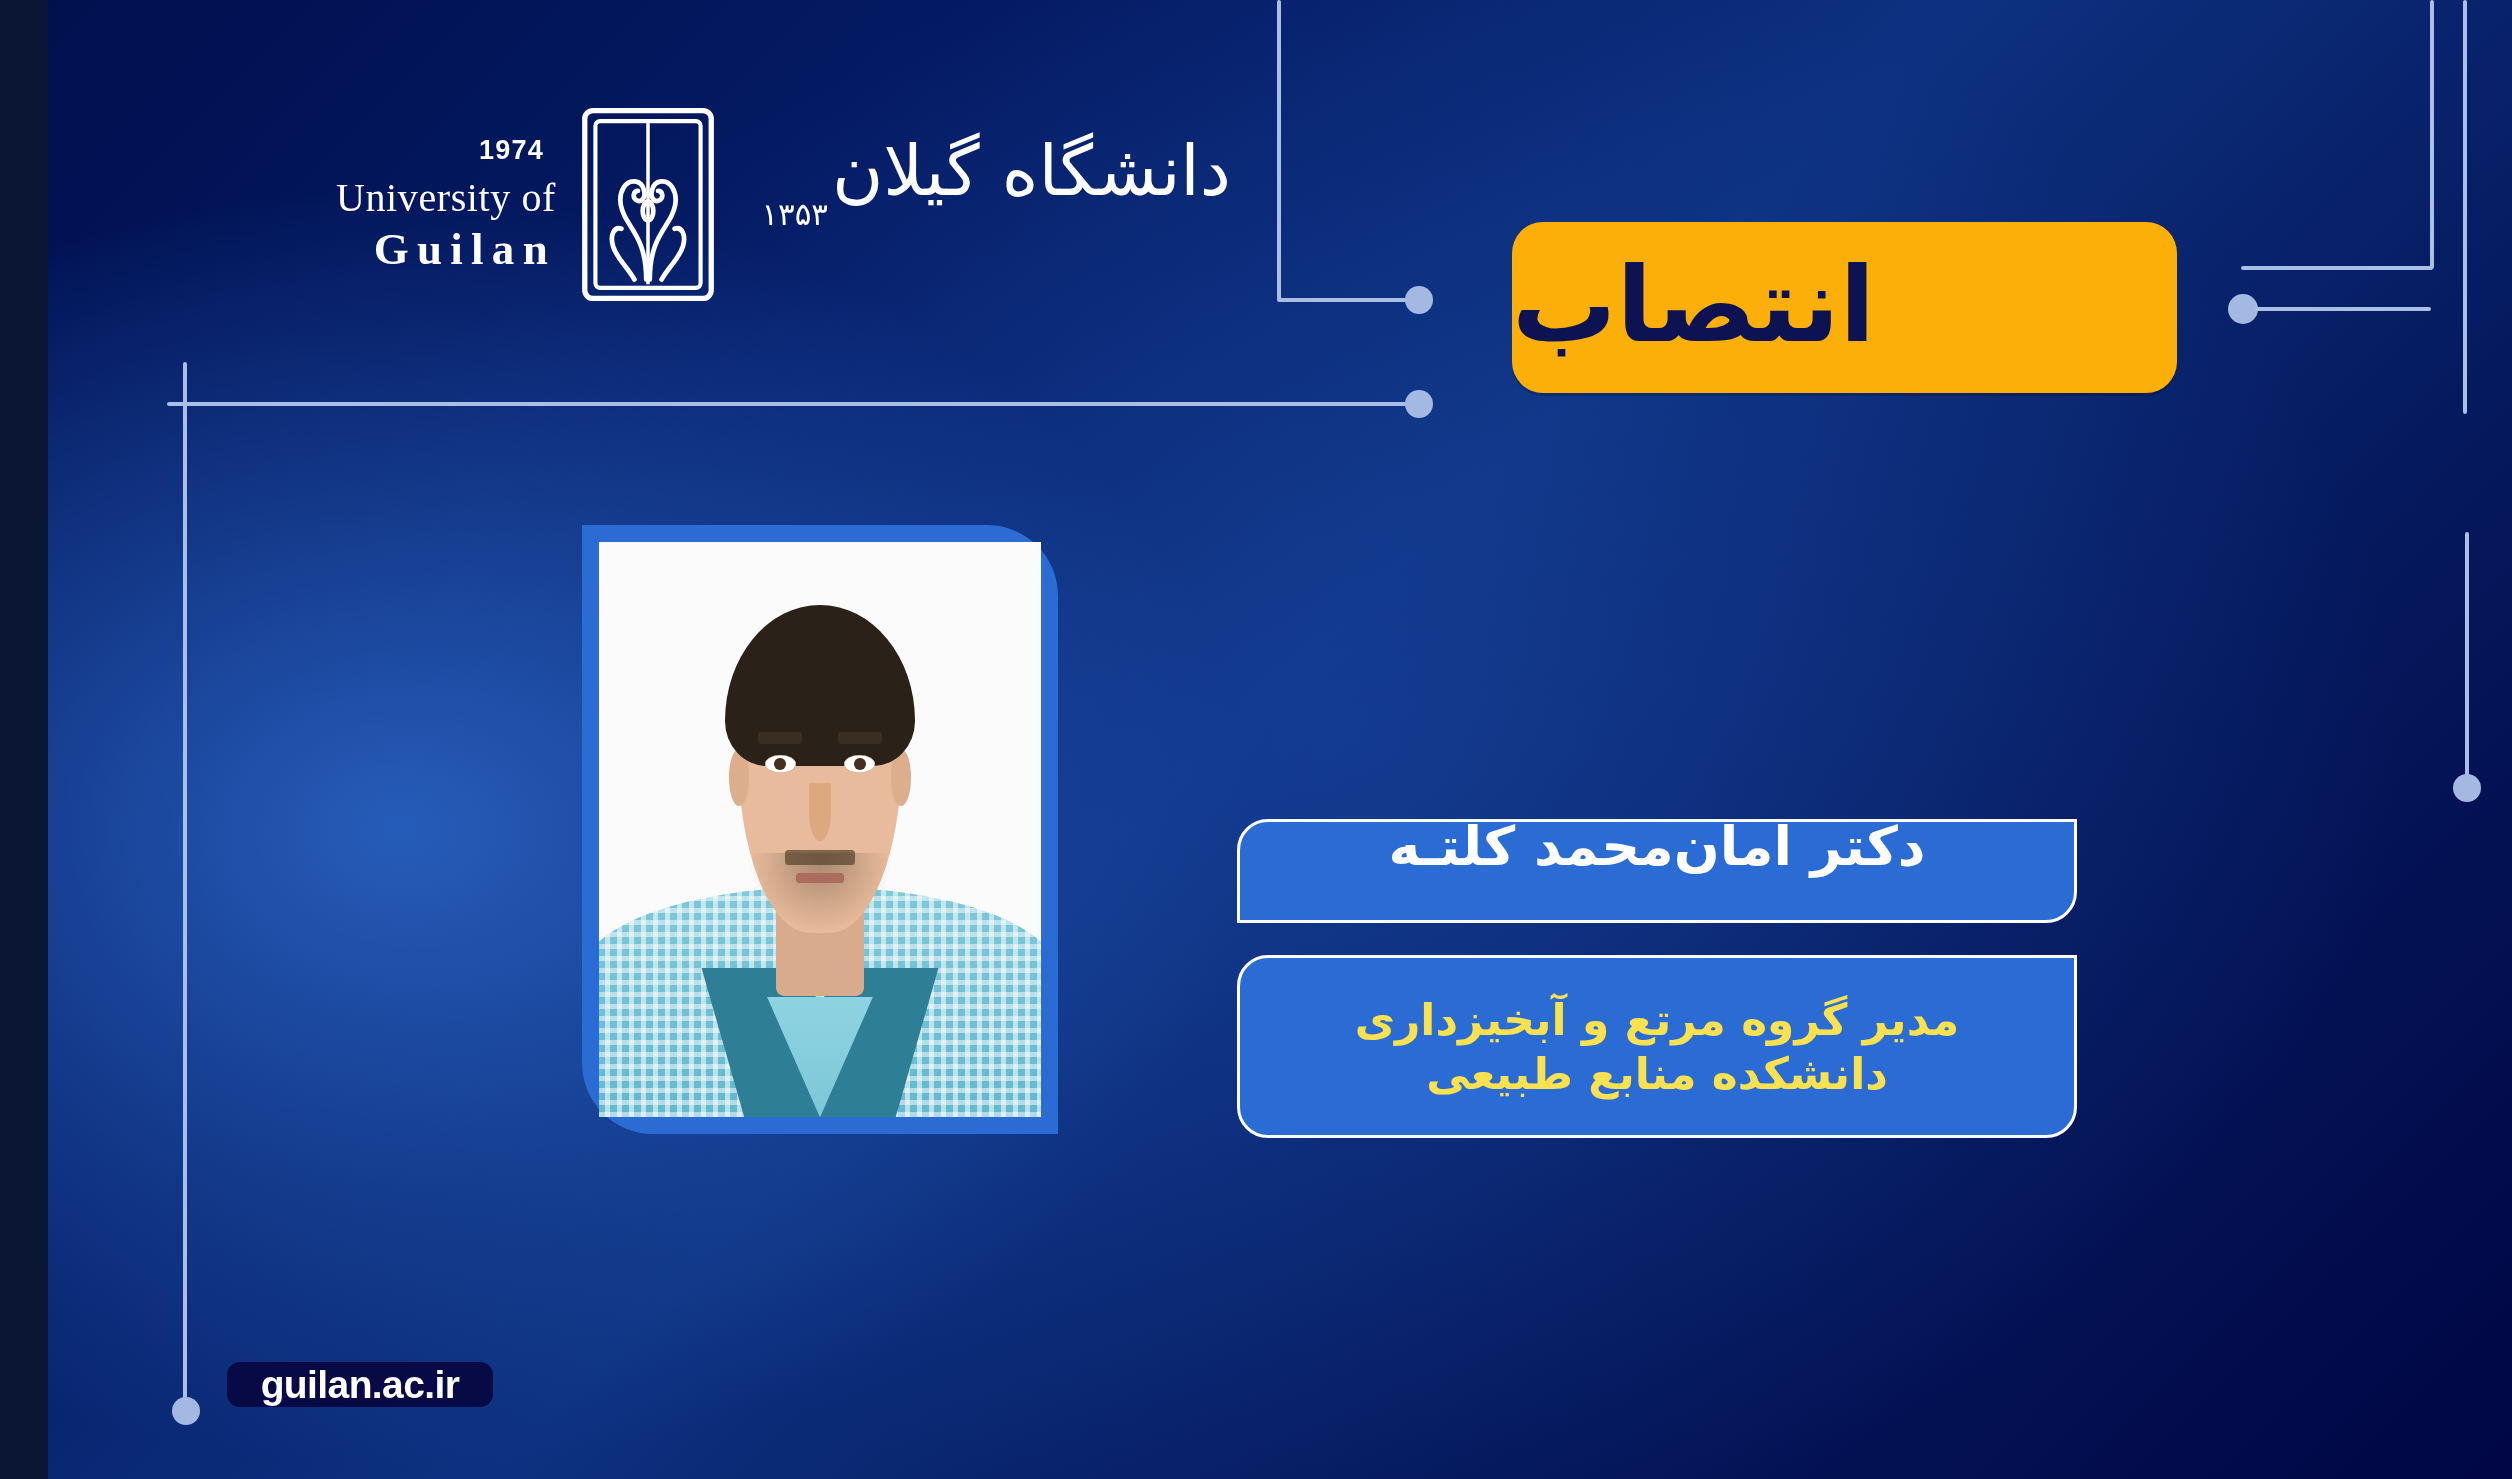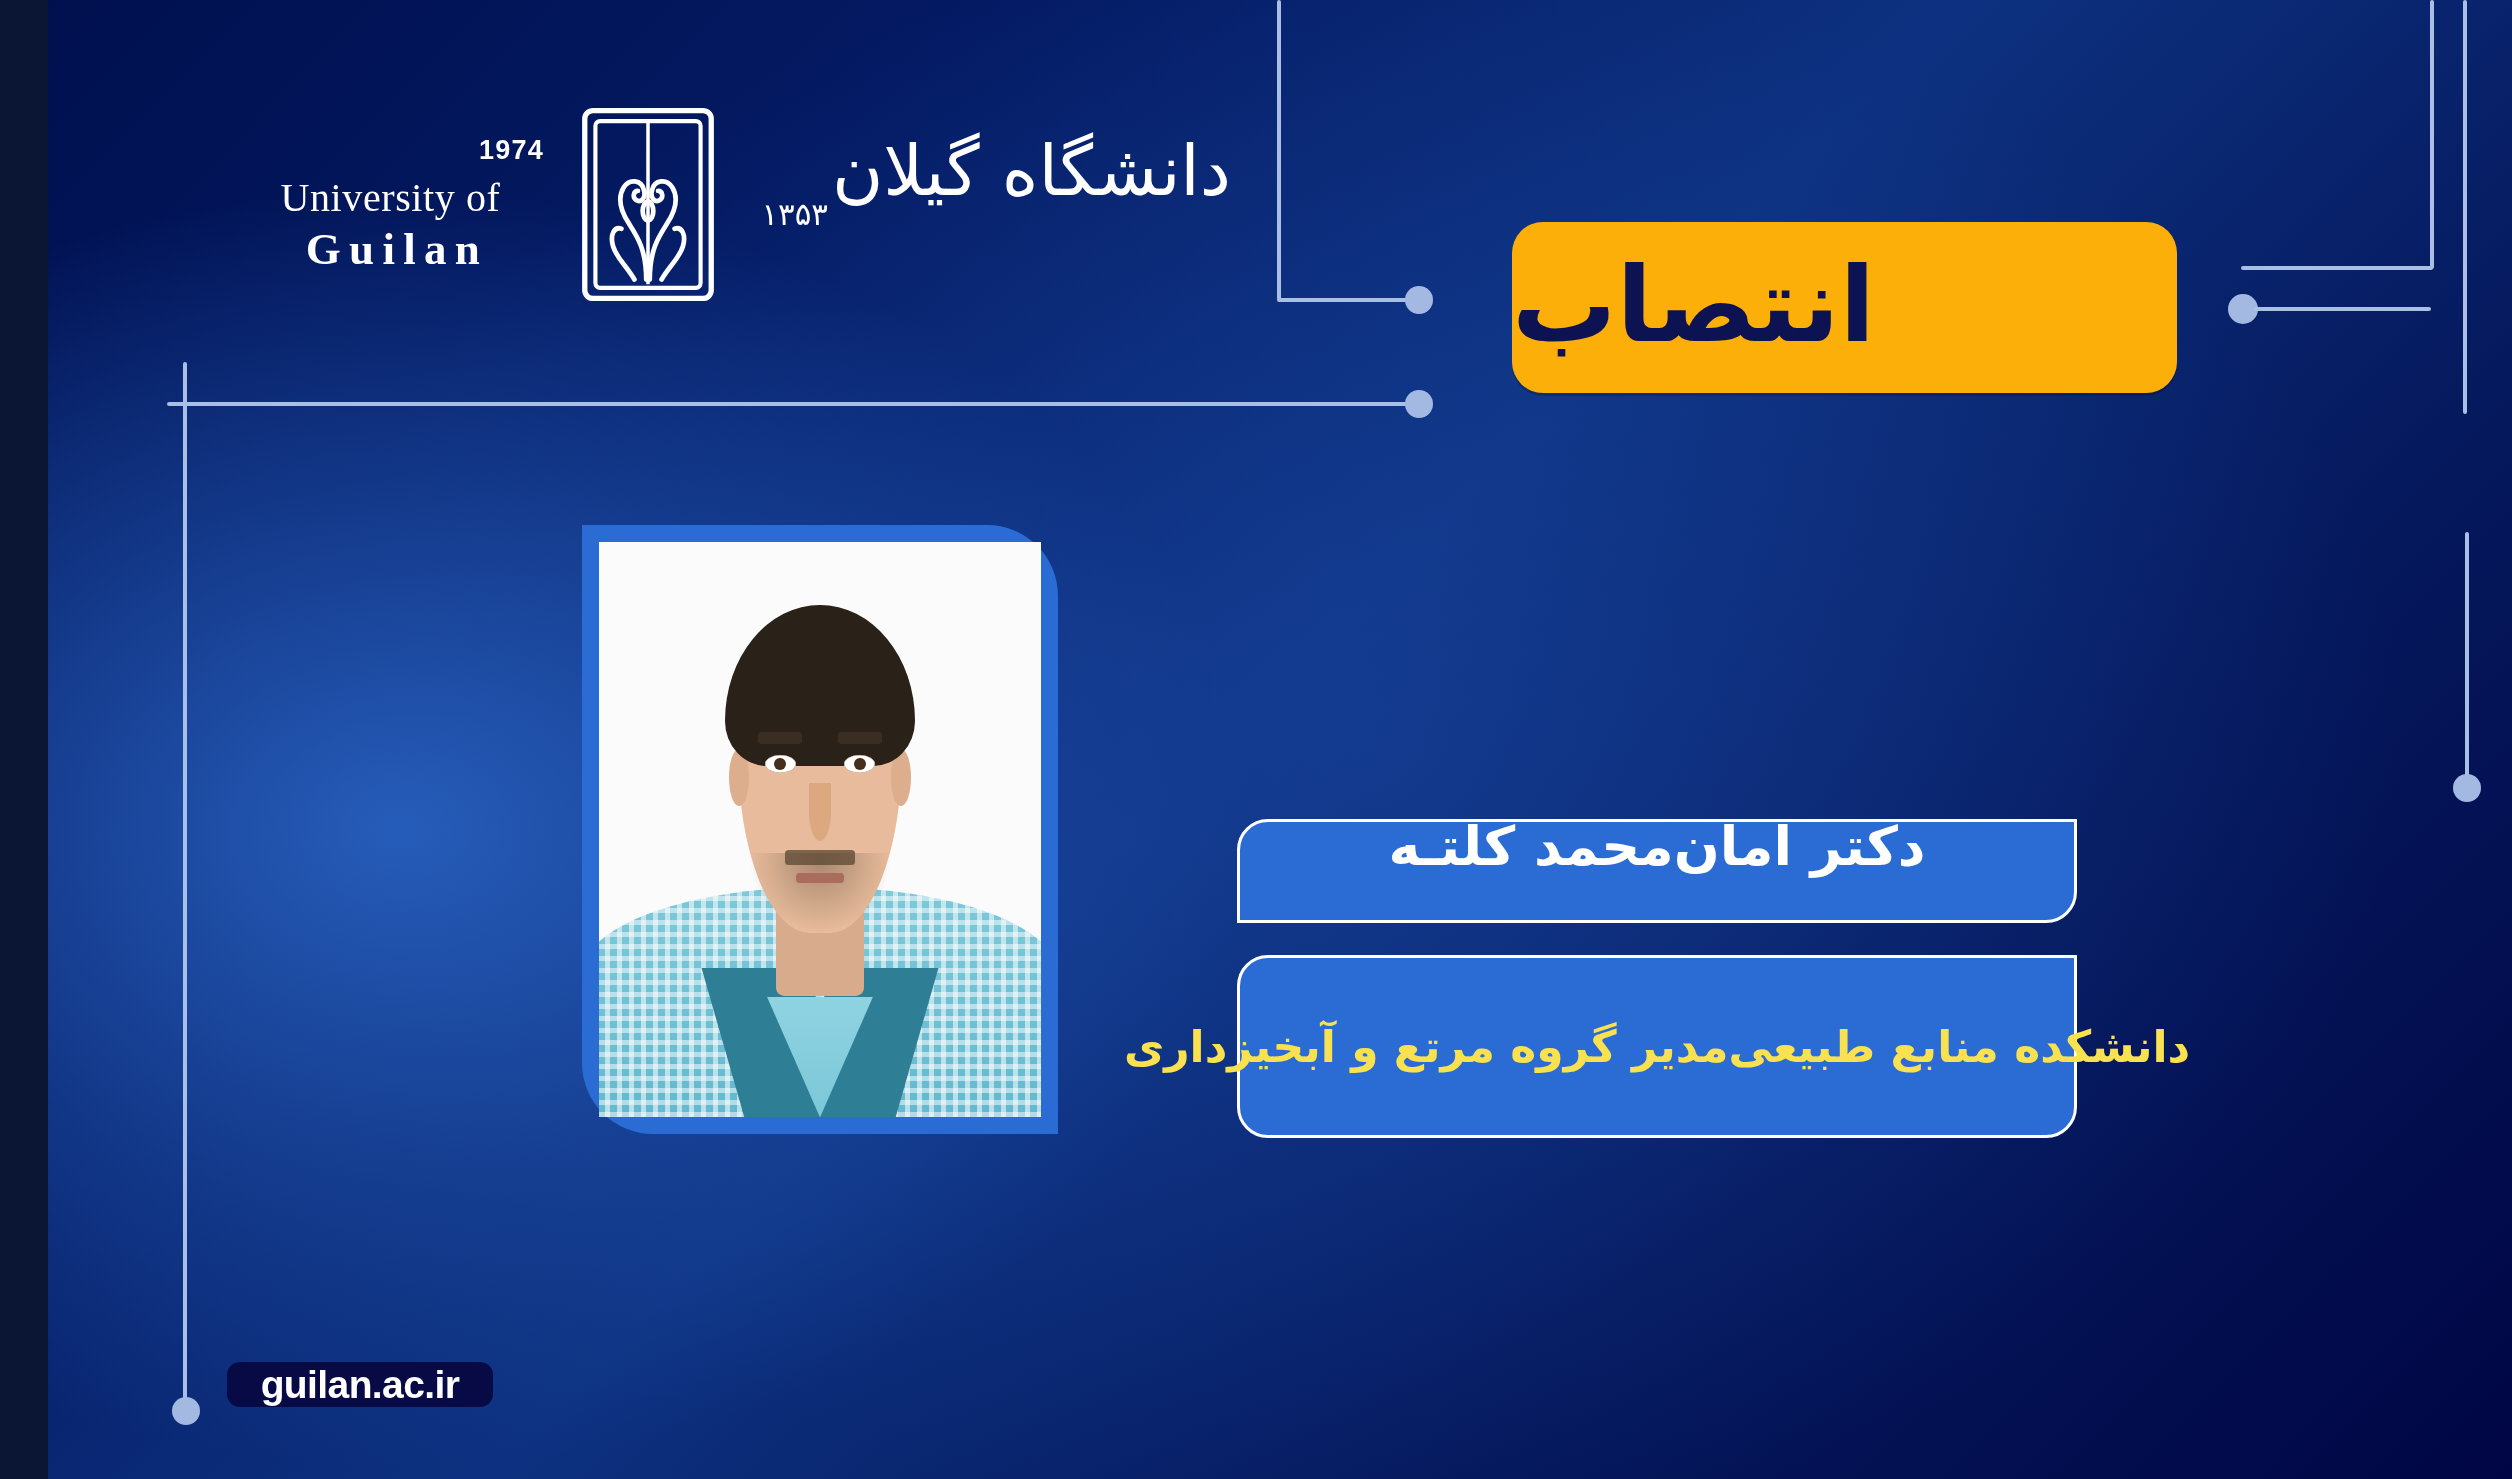--- a/index.html
+++ b/index.html
@@ -15,21 +15,21 @@
       linear-gradient(135deg,#00104f 0%,#041a63 24%,#0d3180 48%,#05185c 72%,#000544 100%);
     margin-left: 48px;
   }
 
   
   .dline{position:absolute;background:#a9bfe6;border-radius:3.5px;}
   .ddot{position:absolute;background:#a3b9e2;border-radius:50%;}
 
   
   .logo-wrap{position:absolute;left:177px;top:142px;width:1017px;height:195px;}
-  .logo-en{position:absolute;left:0;top:35px;width:331px;color:#fff;text-align:center;}
+  .logo-en{position:absolute;left:0;top:35px;width:331px;color:#fff;text-align:right;}
   .logo-year{
     position:absolute;left:254px;top:-7px;
     font-size:27px;font-weight:700;color:#ffffff;letter-spacing:1.2px;
     font-family:"Liberation Sans",sans-serif;
   }
   .logo-uni{
     font-size:40px;font-weight:400;color:#ffffff;line-height:1.05;
     font-family:"Liberation Serif","DejaVu Serif",serif;letter-spacing:0.6px;
   }
   .logo-guilan{
@@ -150,21 +150,21 @@
   .name-banner span{
     color:#ffffff;font-size:54px;font-weight:700;direction:rtl;
     font-family:"DejaVu Sans","Liberation Sans",sans-serif;
     white-space:nowrap;line-height:1;transform:translateY(-2.4px);
   }
   .title-banner{
     position:absolute;left:1189px;top:955px;width:840px;height:183px;
     background:#2B6CD4;border:3px solid #ffffff;
     border-top-left-radius:31px;border-bottom-right-radius:31px;
     border-bottom-left-radius:31px;
-    display:flex;flex-direction:row;align-items:center;justify-content:center;
+    display:flex;flex-direction:column;align-items:center;justify-content:center;
     padding:6px 27px;
   }
   .title-banner div{
     color:#F9E14F;font-size:44px;font-weight:700;direction:rtl;text-align:center;
     font-family:"DejaVu Sans","Liberation Sans",sans-serif;
     line-height:1.22;white-space:nowrap;
   }
 
   
   .url-pill{

